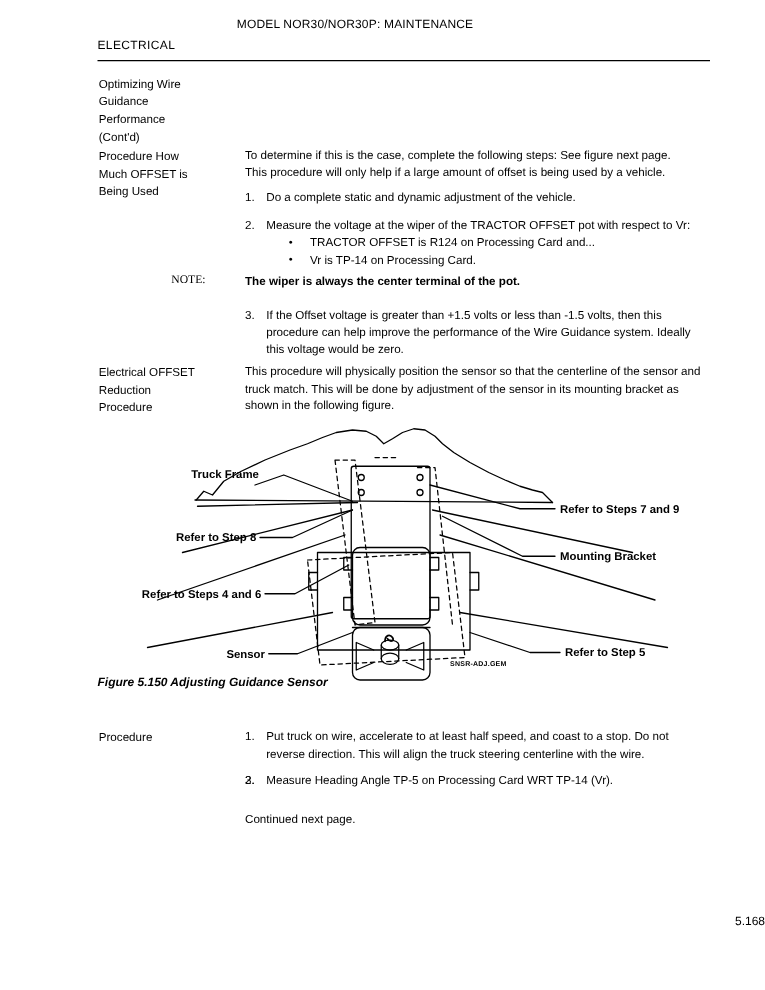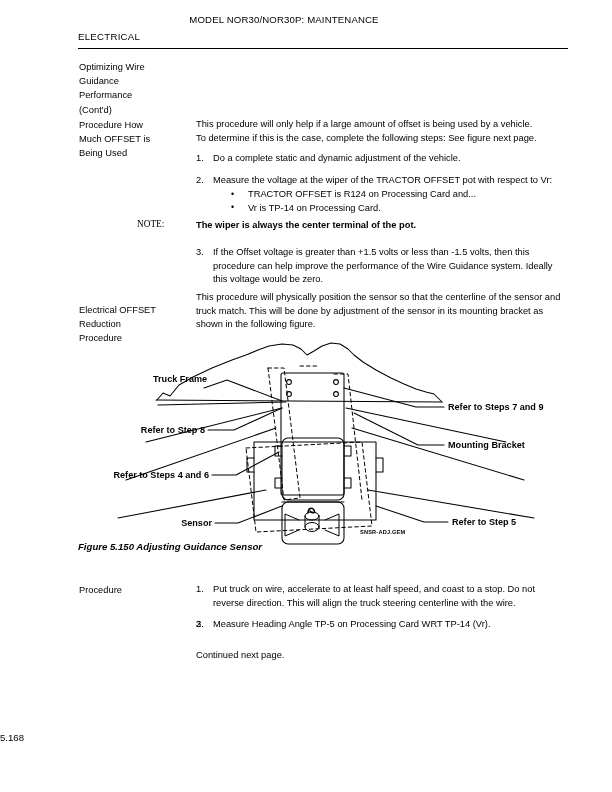--- a/index.html
+++ b/index.html
@@ -134,21 +134,21 @@
     font-weight: 700;
     letter-spacing: 0.2px;
   }
 
   
   .page-number {
     position: absolute;
     left: 0;
     top: 732px;
     width: 612px;
-    text-align: left;
+    text-align: right;
     font-size: 9.6px;
   }
 
   .fig-label-text {
     font-family: "Liberation Sans", sans-serif;
     font-size: 9.1px;
     font-weight: 600;
     fill: #000;
   }
 </style>
@@ -168,22 +168,22 @@
     <div>(Cont'd)</div>
   </div>
 
   <div class="left-head" style="top:118px;">
     <div>Procedure How</div>
     <div>Much OFFSET is</div>
     <div>Being Used</div>
   </div>
 
   <div class="body-col" style="top:118px;">
+    <p class="para">To determine if this is the case, complete the following steps: See figure next page.</p>
     <p class="para">This procedure will only help if a large amount of offset is being used by a vehicle.</p>
-    <p class="para">To determine if this is the case, complete the following steps: See figure next page.</p>
   </div>
 
   <div class="body-col" style="top:152px;">
     <ul class="numlist">
       <li>
         <span class="num">1.</span>
         <span>Do a complete static and dynamic adjustment of the vehicle.</span>
       </li>
       <li>
         <span class="num">2.</span>
@@ -207,21 +207,21 @@
 
   <div class="body-col" style="top:246px;">
     <ul class="numlist">
       <li>
         <span class="num">3.</span>
         <span>If the Offset voltage is greater than +1.5 volts or less than -1.5 volts, then this procedure can help improve the performance of the Wire Guidance system. Ideally this voltage would be zero.</span>
       </li>
     </ul>
   </div>
 
-  <div class="left-head" style="top:291px;margin-top:12px;">
+  <div class="left-head" style="top:291px;">
     <div>Electrical OFFSET</div>
     <div>Reduction</div>
     <div>Procedure</div>
   </div>
   <div class="body-col" style="top:291px;">This procedure will physically position the sensor so that the centerline of the sensor and truck match. This will be done by adjustment of the sensor in its mounting bracket as shown in the following figure.</div>
 
   <div class="figure-wrap">
     <svg class="fig-svg" width="490" height="230" viewBox="0 0 490 230" xmlns="http://www.w3.org/2000/svg">
       <g fill="none" stroke="#000" stroke-width="1.05" stroke-linejoin="round" stroke-linecap="round">
 

